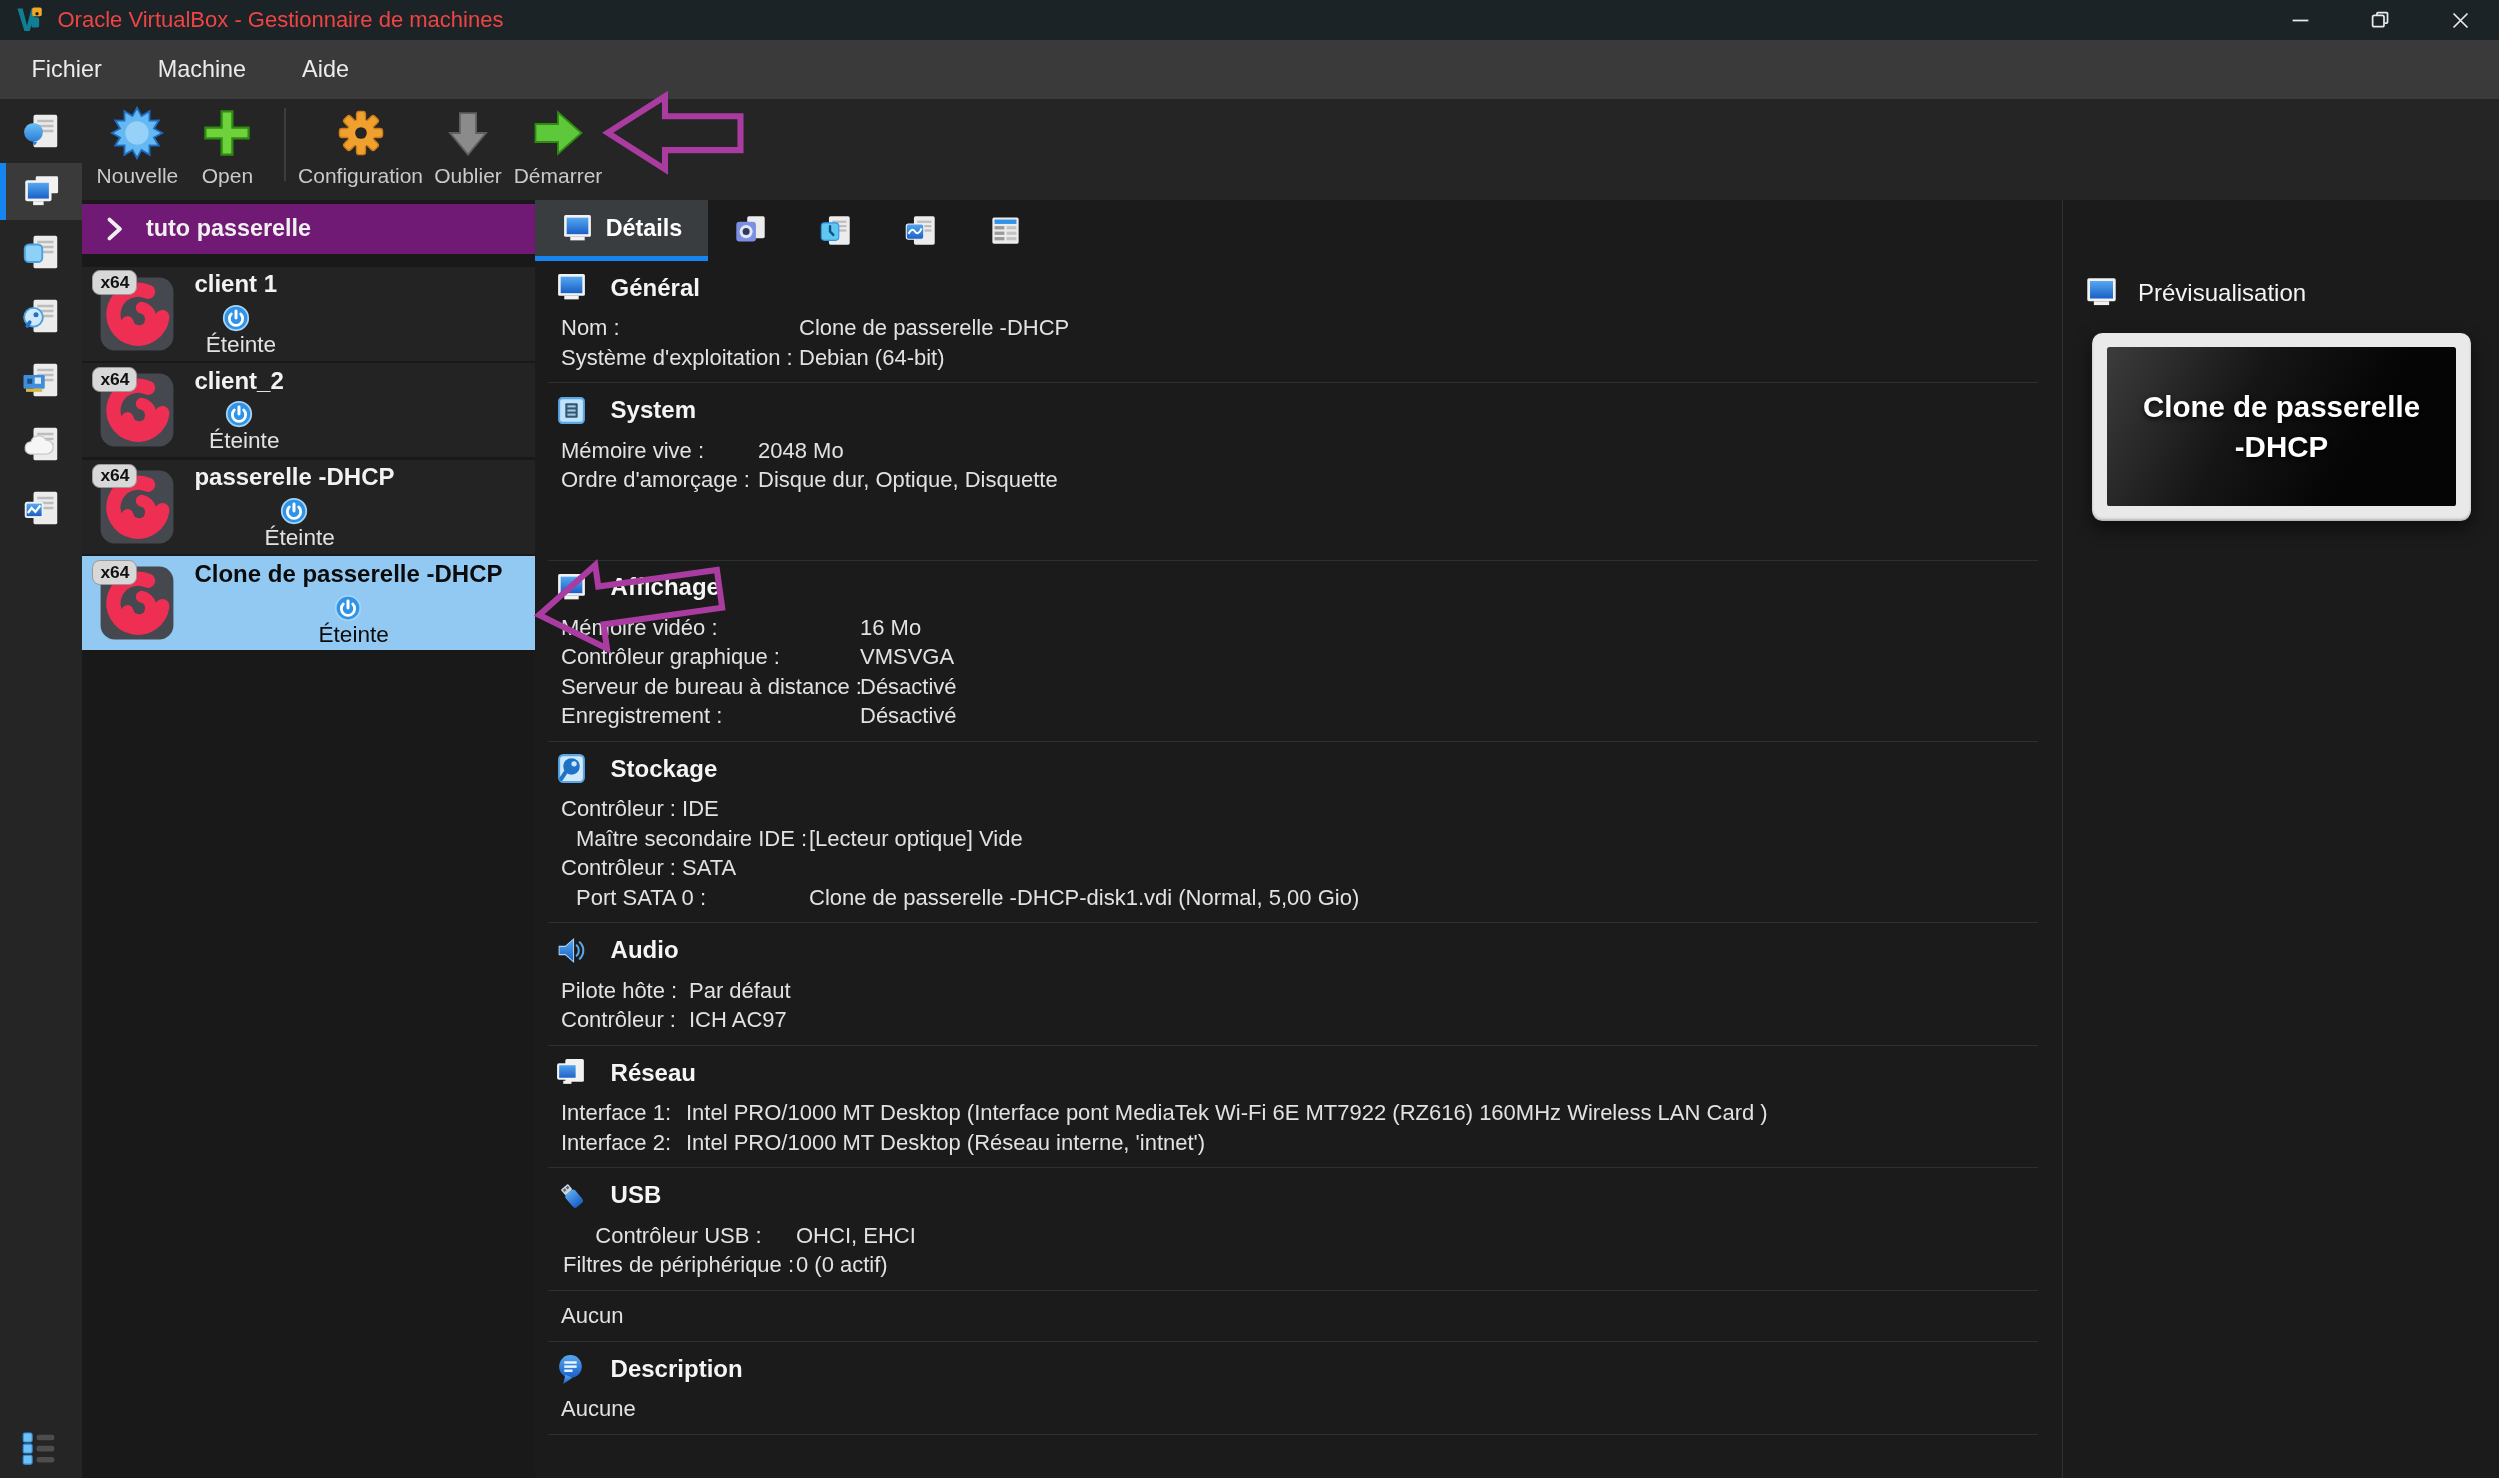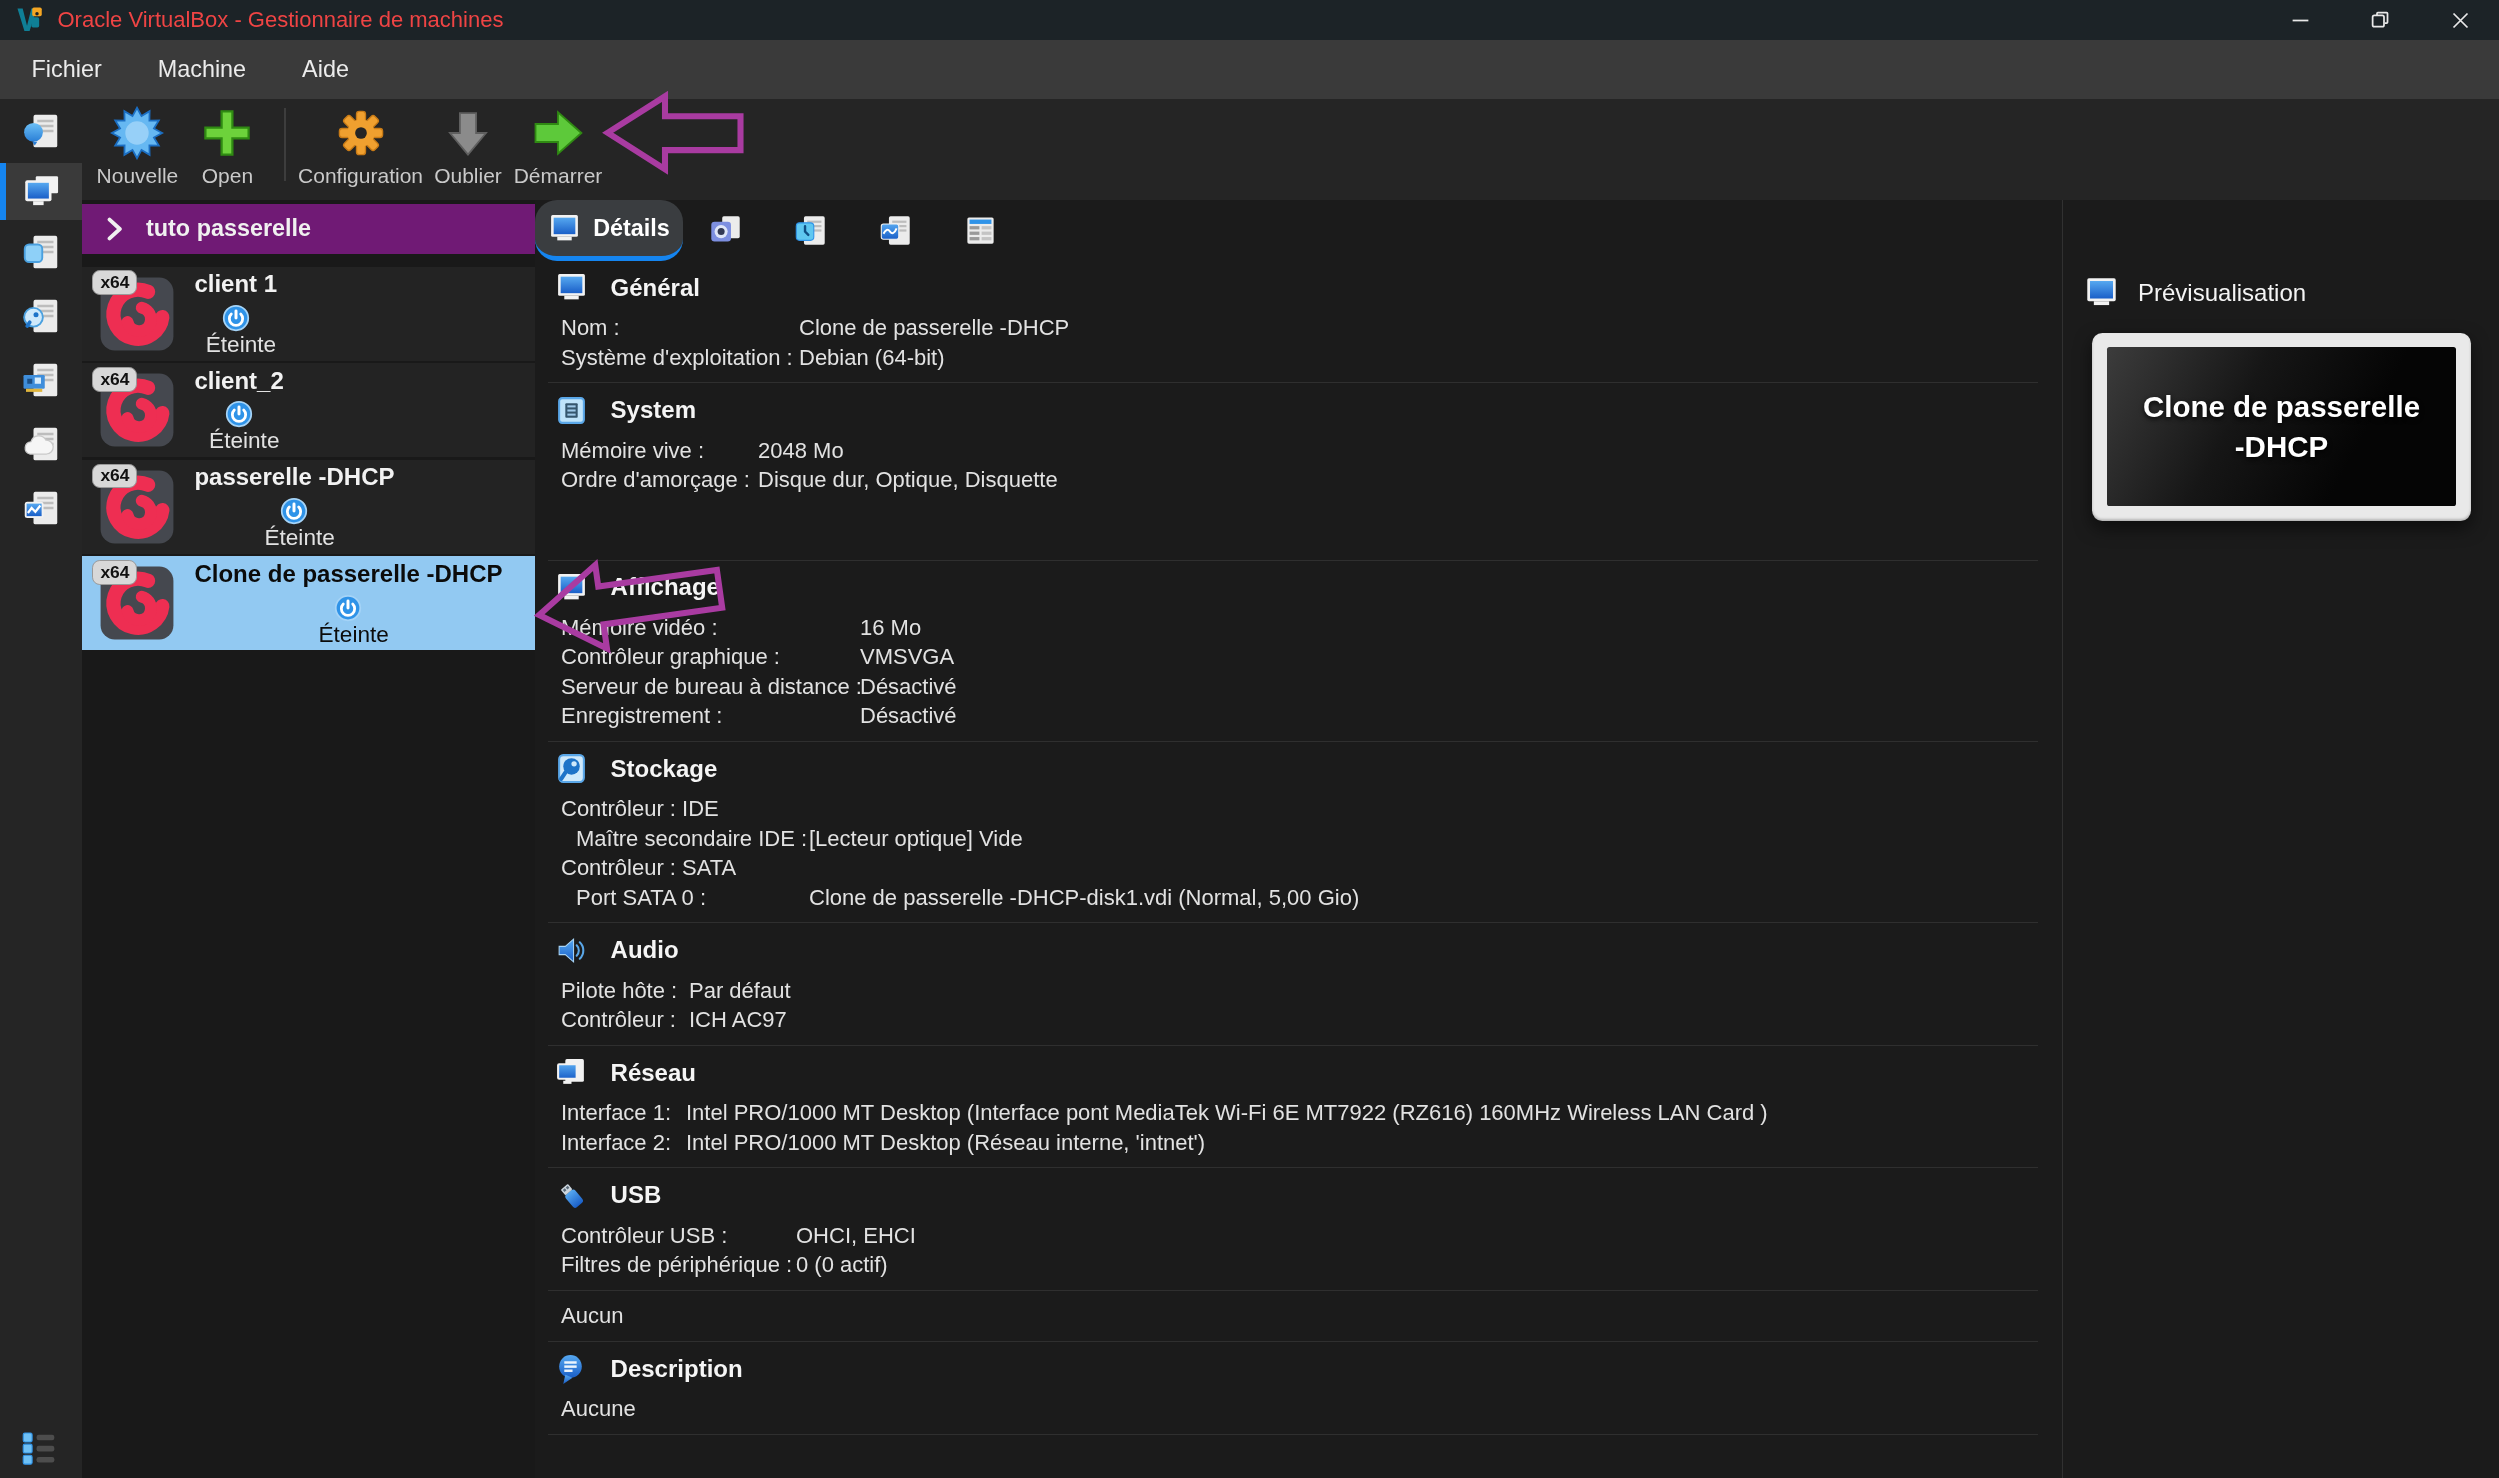--- a/index.html
+++ b/index.html
@@ -47,33 +47,33 @@
   .vmtext { margin-left:19px; }
   .vmname { color:#f2f2f2; font-size:24px; font-weight:bold; line-height:29.5px; }
   .vmstatus { display:flex; align-items:center; margin-top:5.2px;flex-direction:column; }
   .vmstatus .stxt { color:#e2e2e2; font-size:22.6px; margin-left:10.4px; }
   .vmitem.sel { background:#92c9f2; }
   .vmitem.sel .vmname, .vmitem.sel .stxt { color:#0b0b0b; }
 
   
   .details { flex:1; background:#1b1b1b; min-width:0; }
   .tabbar { height:61px; display:flex; align-items:stretch; }
-  .tab-details { width:148px; background:#3a3d40; border-bottom:5.2px solid #1585f0; display:flex; align-items:center; justify-content:center;border-radius:22px; }
+  .tab-details { width:173px; background:#3a3d40; border-bottom:5.2px solid #1585f0; display:flex; align-items:center; justify-content:center; }
   .tab-details .tabtxt { color:#ffffff; font-size:23.4px; font-weight:bold; margin-left:12px; }
   .icontab { width:85px; display:flex; align-items:center; justify-content:center; }
 
   .sections { padding-left:13px; }
   .sect { border-bottom:0.9px solid #2f2f2f; margin-right:24px; padding:10.4px 0; }
   .shead { display:flex; align-items:center; padding-left:7px; margin-bottom:8.7px; }
   .shead .stitle { color:#f5f5f5; font-size:24px; font-weight:bold; margin-left:22.6px; }
   .drow { display:flex; padding-left:13px; line-height:29.5px; white-space:nowrap; }
   .dlab { color:#e2e2e2; font-size:22px; flex:0 0 auto; }
   .dval { color:#e2e2e2; font-size:22px; }
   .g0 .dlab { width:238px; } .g1 .dlab { width:197px; } .g2 .dlab { width:299px; }
-  .g4 .dlab { width:128px; } .g5 .dlab { width:125px; } .g6 .dlab { width:235px; }
+  .g4 .dlab { width:128px; } .g5 .dlab { width:125px; } .g6 .dlab { width:235px;text-align:center; }
   .g3 .drow.ind { padding-left:28px; } .g3 .drow.ind .dlab { width:233px; }
   .g3 .drow.full .dlab { width:auto; }
   .g7 .dlab, .g8 .dlab { width:auto; }
   .sect.padx { padding-bottom:65px; }
 
   
   .preview { width:438px; flex:0 0 auto; border-left:0.9px solid #313131; padding-top:75px; }
   .pvhead { display:flex; align-items:center; padding-left:21px; }
   .pvhead .pvtitle { color:#f5f5f5; font-size:24px; font-weight:normal; margin-left:19px; }
   .monitor { width:379px; height:188px; margin:22.6px 0 0 29px; background:#e9e9e9; border-radius:10.4px;

